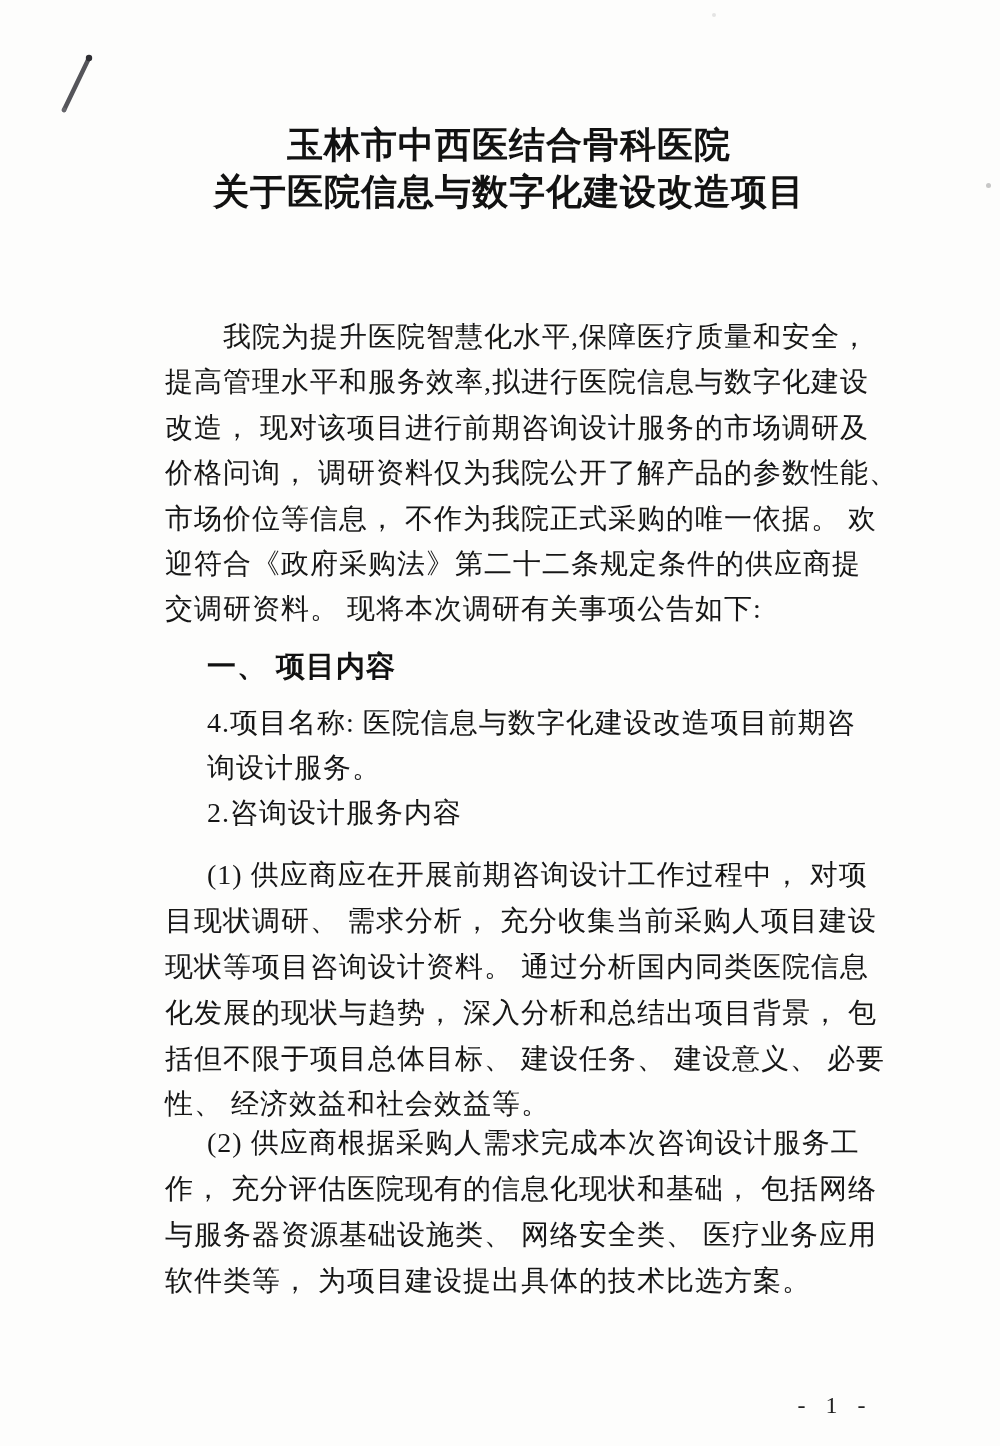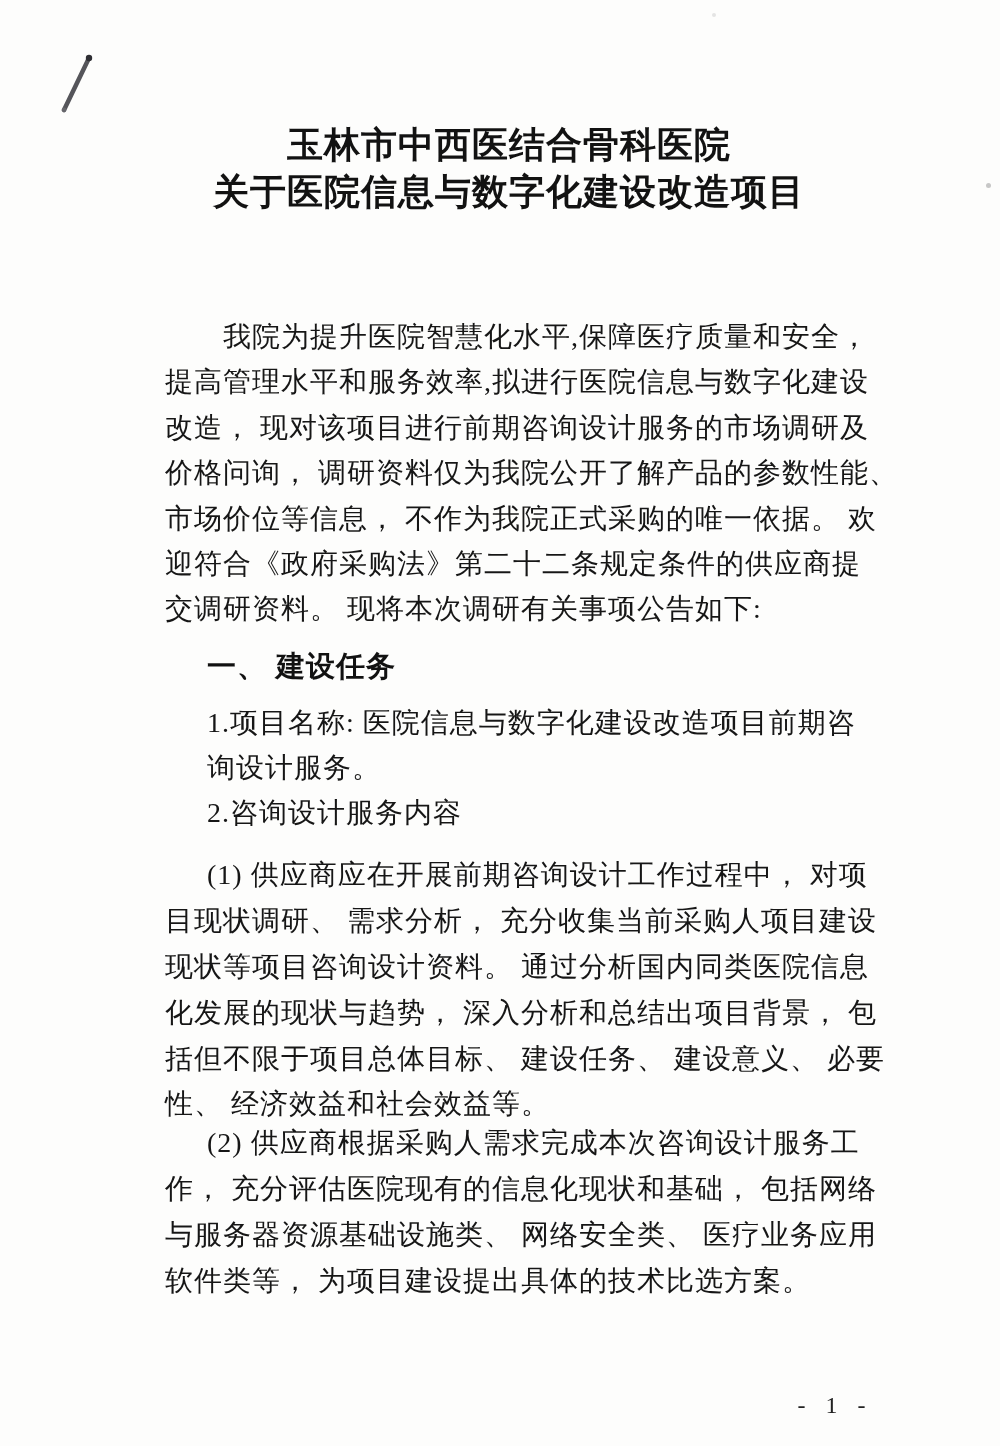--- a/index.html
+++ b/index.html
@@ -112,24 +112,24 @@
   <div class="textblock intro">
       <div class="line">我院为提升医院智慧化水平,保障医疗质量和安全，</div>
       <div class="line">提高管理水平和服务效率,拟进行医院信息与数字化建设</div>
       <div class="line">改造， 现对该项目进行前期咨询设计服务的市场调研及</div>
       <div class="line">价格问询， 调研资料仅为我院公开了解产品的参数性能、</div>
       <div class="line">市场价位等信息， 不作为我院正式采购的唯一依据。 欢</div>
       <div class="line">迎符合《政府采购法》第二十二条规定条件的供应商提</div>
       <div class="line">交调研资料。 现将本次调研有关事项公告如下:</div>
     </div>
 
-  <div class="textblock sec-heading">一、 建设任务</div>
+  <div class="textblock sec-heading">一、 项目内容</div>
 
   <div class="textblock item1">
-      <div class="line">1.项目名称: 医院信息与数字化建设改造项目前期咨</div>
+      <div class="line">4.项目名称: 医院信息与数字化建设改造项目前期咨</div>
       <div class="line">询设计服务。</div>
     </div>
 
   <div class="textblock item2">
       <div class="line">2.咨询设计服务内容</div>
     </div>
 
   <div class="textblock sub1">
       <div class="line">(1) 供应商应在开展前期咨询设计工作过程中， 对项</div>
       <div class="line">目现状调研、 需求分析， 充分收集当前采购人项目建设</div>

